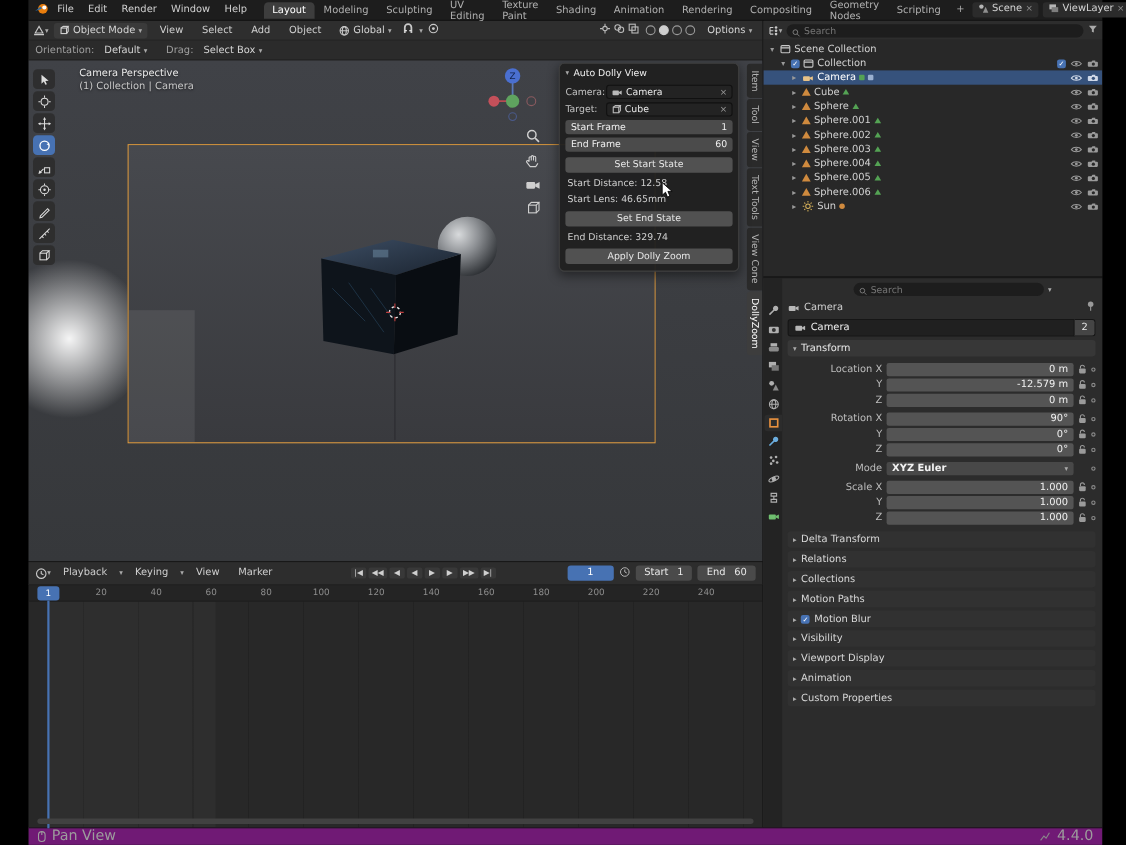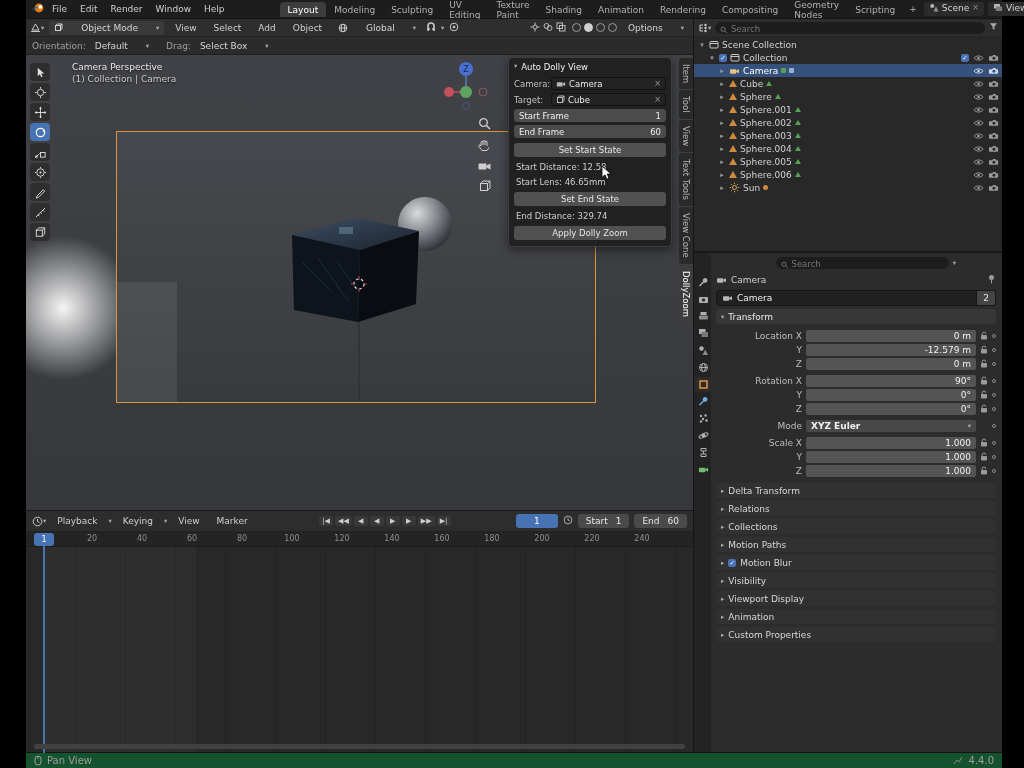--- a/index.html
+++ b/index.html
@@ -8,36 +8,36 @@
   .ui { position:absolute; left:26px; top:0; width:976px; height:768px;
     background:#1d1d1d; display:flex; flex-direction:column; font-size:9px; }
   .r { display:flex; align-items:center; }
 
   
   .topbar { height:19px; background:#1d1d1d; border-bottom:1px solid #131313;
     display:flex; align-items:center; padding:0 5px; gap:1px; flex:0 0 auto; }
   .menu { padding:2px 6px; border-radius:3px; color:#cfcfcf; cursor:default; }
   .workspaces { display:flex; align-items:center; margin-left:8px; height:100%; }
   .ws { padding:3px 8px 2px; color:#b0b0b0; border-radius:4px 4px 0 0; }
-  .ws.active { background:#3d3d3d; color:#fff;margin-left:40px; }
+  .ws.active { background:#3d3d3d; color:#fff; }
   .ws-add { padding:0 6px; color:#b0b0b0; }
   .topbar-right { margin-left:auto; display:flex; gap:4px; align-items:center; }
   .pill { display:flex; gap:3px; background:#2b2b2b;
     border-radius:3px; padding:1px 5px; height:14px; }
   .pill .x { color:#8f8f8f; font-size:8px; }
 
   
   .main { flex:1; display:flex; min-height:0; }
   .left-col { width:668px; display:flex; flex-direction:column; border-right:1px solid #151515; }
   .right-col { flex:1; display:flex; flex-direction:column; background:#262626; min-width:0; }
 
   
   .vp-header { height:18px; background:#2e2e2e; border-bottom:1px solid #232323;
     display:flex; align-items:center; gap:5px; padding:0 4px; }
-  .dd { display:flex; align-items:center; gap:18px; background:#3a3a3a;
+  .dd { display:flex; align-items:center; gap:3px; background:#3a3a3a;
     border-radius:3px; padding:1px 5px; height:14px; }
   .caret { font-size:6.5px; color:#aaa; }
   .tool-settings { height:18px; background:#2b2b2b; border-bottom:1px solid #1e1e1e;
     display:flex; align-items:center; gap:4px; padding:0 6px; }
   .ts-label { color:#9f9f9f; }
   .shade-dot { width:9px; height:9px; border-radius:50%; border:1px solid #9a9a9a; }
   .shade-dot.on { background:#cfcfcf; border-color:#cfcfcf; }
 
   
   .viewport { flex:1; position:relative; overflow:hidden;
@@ -140,22 +140,22 @@
   .tick { position:absolute; top:2px; font-size:8px; color:#8d8d8d; transform:translateX(-50%); }
   .ph-badge { position:absolute; left:8px; top:1px; width:20px; height:13px; background:#4772b3;
     border-radius:3px; color:#fff; font-size:8px; display:flex; align-items:center; justify-content:center; }
   .tl-tracks { flex:1; position:relative; background:#282828;
     background-image:repeating-linear-gradient(90deg, transparent 0 49px, rgba(0,0,0,.14) 49px 50px); }
   .range-band { position:absolute; left:18px; top:0; width:152px; height:100%; background:rgba(255,255,255,.03); }
   .playhead { position:absolute; left:17px; top:-1px; width:2px; height:101%; background:#4772b3; }
   .hscroll { position:absolute; left:8px; right:8px; bottom:3px; height:5px; background:#414141; border-radius:3px; }
 
   
-  .statusbar { height:16px; background:#14532d; border-top:1px solid #141414;
-    display:flex; align-items:center; gap:5px; padding:0 8px; color:#9d9d9d; font-size:10px; flex:0 0 auto; }
+  .statusbar { height:16px; background:#701a75; border-top:1px solid #141414;
+    display:flex; align-items:center; gap:5px; padding:0 8px; color:#9d9d9d; font-size:13px; flex:0 0 auto; }
   .statusbar .right { margin-left:auto; display:flex; align-items:center; gap:6px; }
 </style>
 </head>
 <body>
 
 <div class="ui">
 
   <div class="topbar">
     <span>
       <svg width="14" height="12" viewBox="0 0 14 12">

